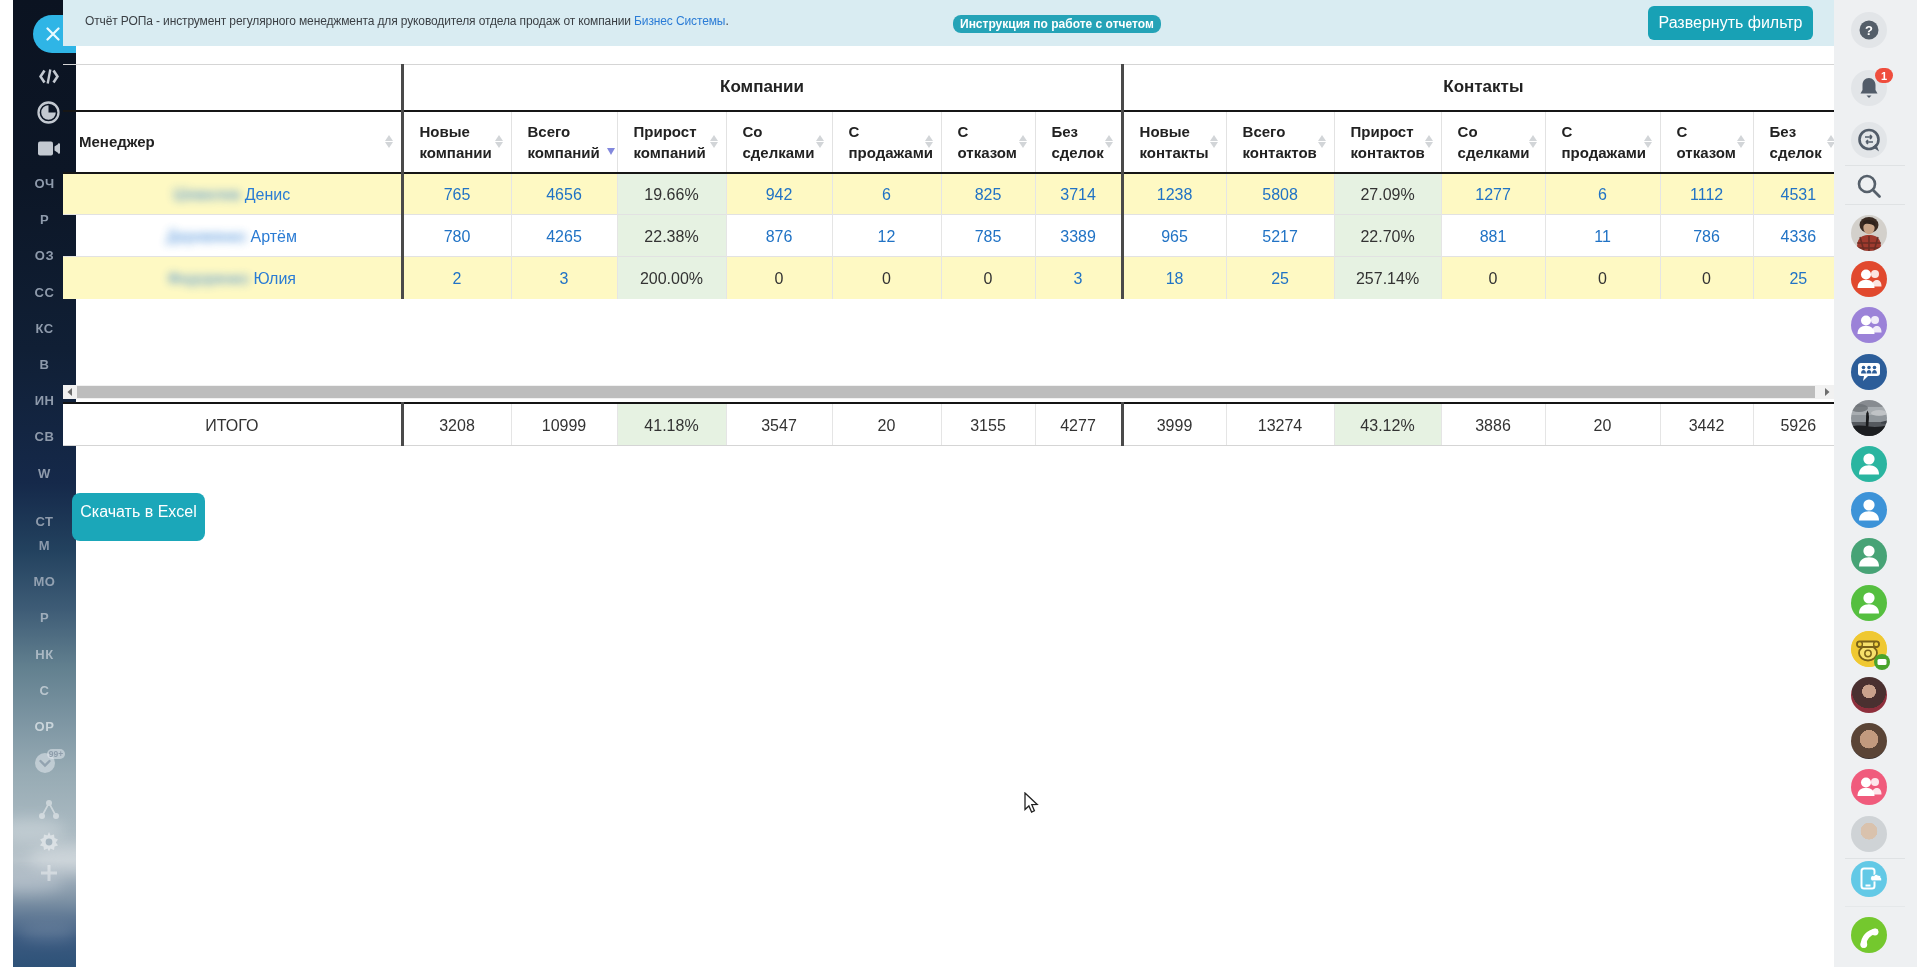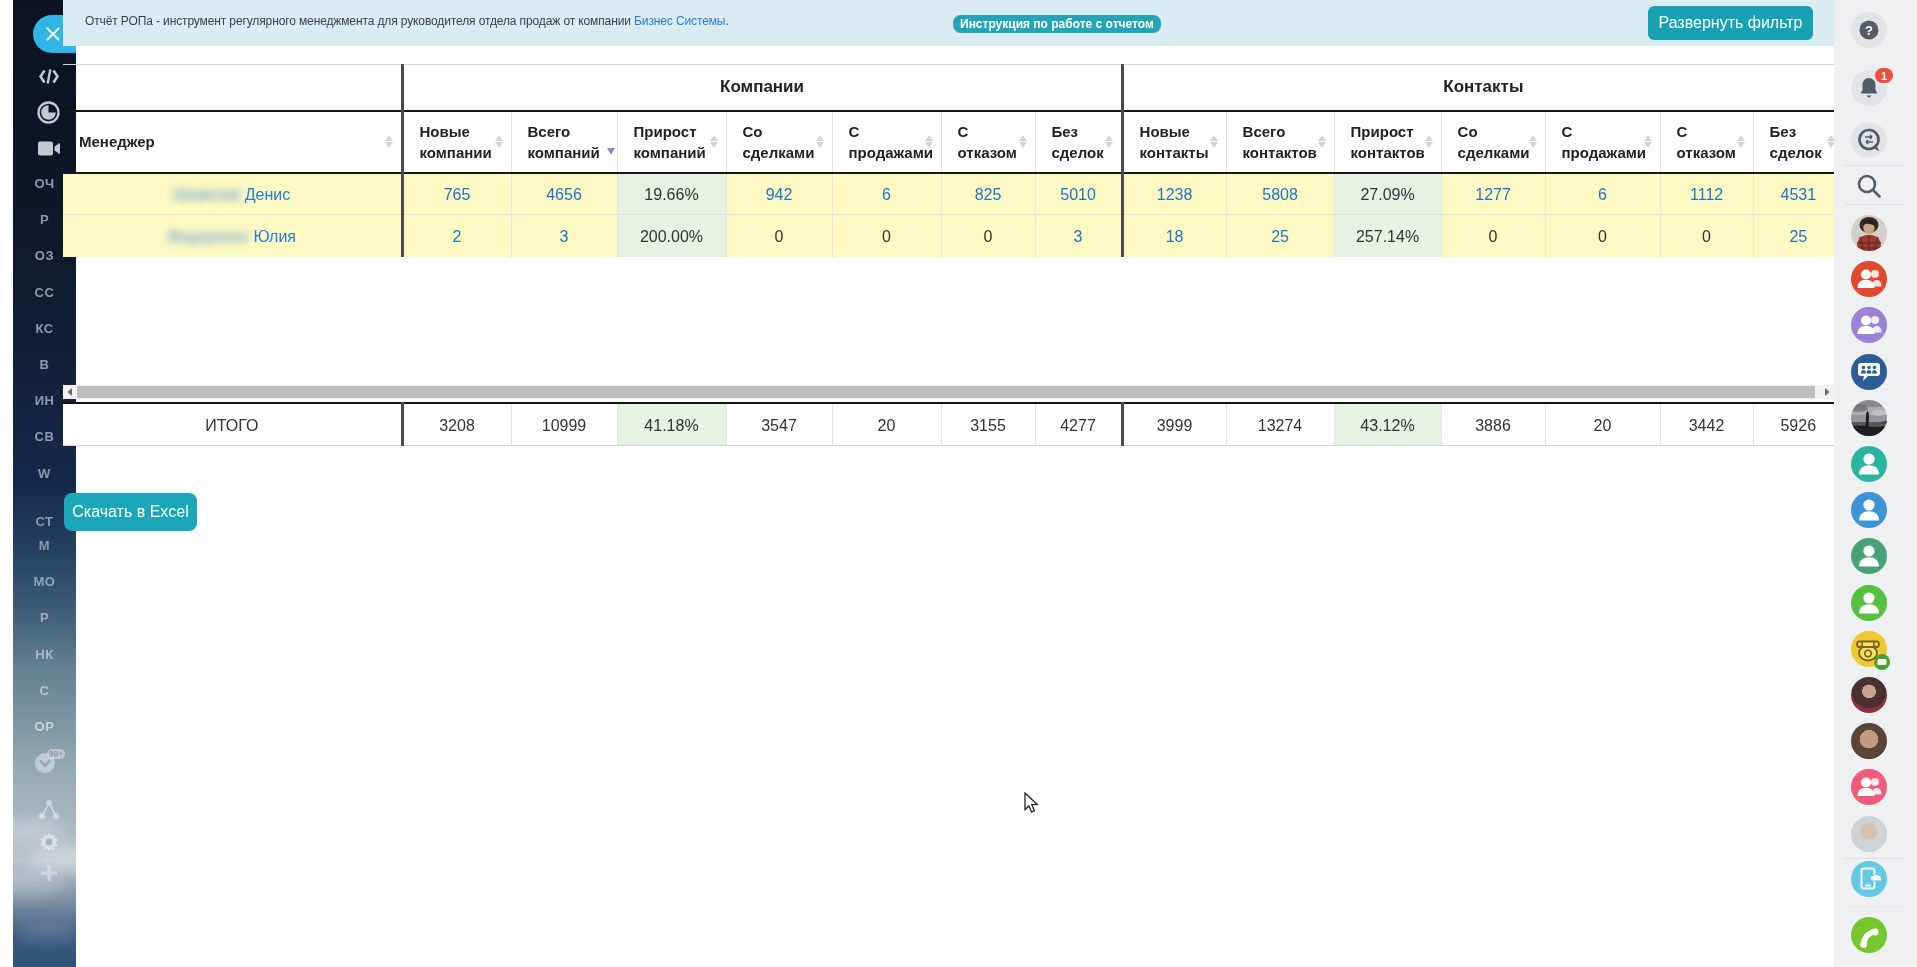--- a/index.html
+++ b/index.html
@@ -63,21 +63,21 @@
   .sortdn { display:inline-block; width:0; height:0; margin-left:7px; margin-bottom:3px;
     border-left:4.5px solid transparent; border-right:4.5px solid transparent;
     border-top:7px solid #8288dd; }
 
   
   #hscroll { left:63px; top:385px; width:1771px; height:14px; background:#f1f1f1; }
   #hthumb { position:absolute; left:14px; top:1px; width:1738px; height:12px; background:#bdbdbd; }
   .sarrow { position:absolute; top:0; width:14px; height:14px; }
 
   
-  #xlsbtn { left:64px; top:493px; width:133px; height:38px; border-radius:8px;
+  #xlsbtn { left:72px; top:493px; width:133px; height:48px; border-radius:8px;
     background:#1ba7b9; color:#fff; font-size:16px; text-align:center; line-height:38px; }
 
   
   #rrail { left:1834px; top:0; width:83px; height:967px; background:#eef0f2; }
   .rdiv { position:absolute; left:11px; width:60px; border-top:1px solid #dfe2e4; }
   .av { position:absolute; left:17px; width:36px; height:36px; border-radius:50%; overflow:hidden; }
   .av svg { position:absolute; left:0; top:0; }
 </style>
 </head>
 <body>
@@ -205,28 +205,45 @@
   <th>Без<br>сделок<i class="sa up"></i><i class="sa dn"></i></th>
 </tr>
 <tr class="data odd">
   <td><span class="name"><span class="blur">Шевелев</span> Денис</span></td>
   <td class="sep num">765</td>
           <td class="num">4656</td>
           <td class="grn">19.66%</td>
           <td class="num">942</td>
   <td class="num">6</td>
           <td class="num">825</td>
-          <td class="num">5010</td>
+          <td class="num">3714</td>
   <td class="sep num">1238</td>
           <td class="num">5808</td>
           <td class="grn">27.09%</td>
           <td class="num">1277</td>
   <td class="num">6</td>
           <td class="num">1112</td>
           <td class="num">4531</td>
+</tr>
+<tr class="data">
+  <td><span class="name"><span class="blur">Деревянко</span> Артём</span></td>
+  <td class="sep num">780</td>
+          <td class="num">4265</td>
+          <td class="grn">22.38%</td>
+          <td class="num">876</td>
+  <td class="num">12</td>
+          <td class="num">785</td>
+          <td class="num">3389</td>
+  <td class="sep num">965</td>
+          <td class="num">5217</td>
+          <td class="grn">22.70%</td>
+          <td class="num">881</td>
+  <td class="num">11</td>
+          <td class="num">786</td>
+          <td class="num">4336</td>
 </tr>
 <tr class="data odd">
   <td><span class="name"><span class="blur">Федоренко</span> Юлия</span></td>
   <td class="sep num">2</td>
           <td class="num">3</td>
           <td class="grn">200.00%</td>
           <td>0</td>
   <td>0</td>
           <td>0</td>
           <td class="num">3</td>

